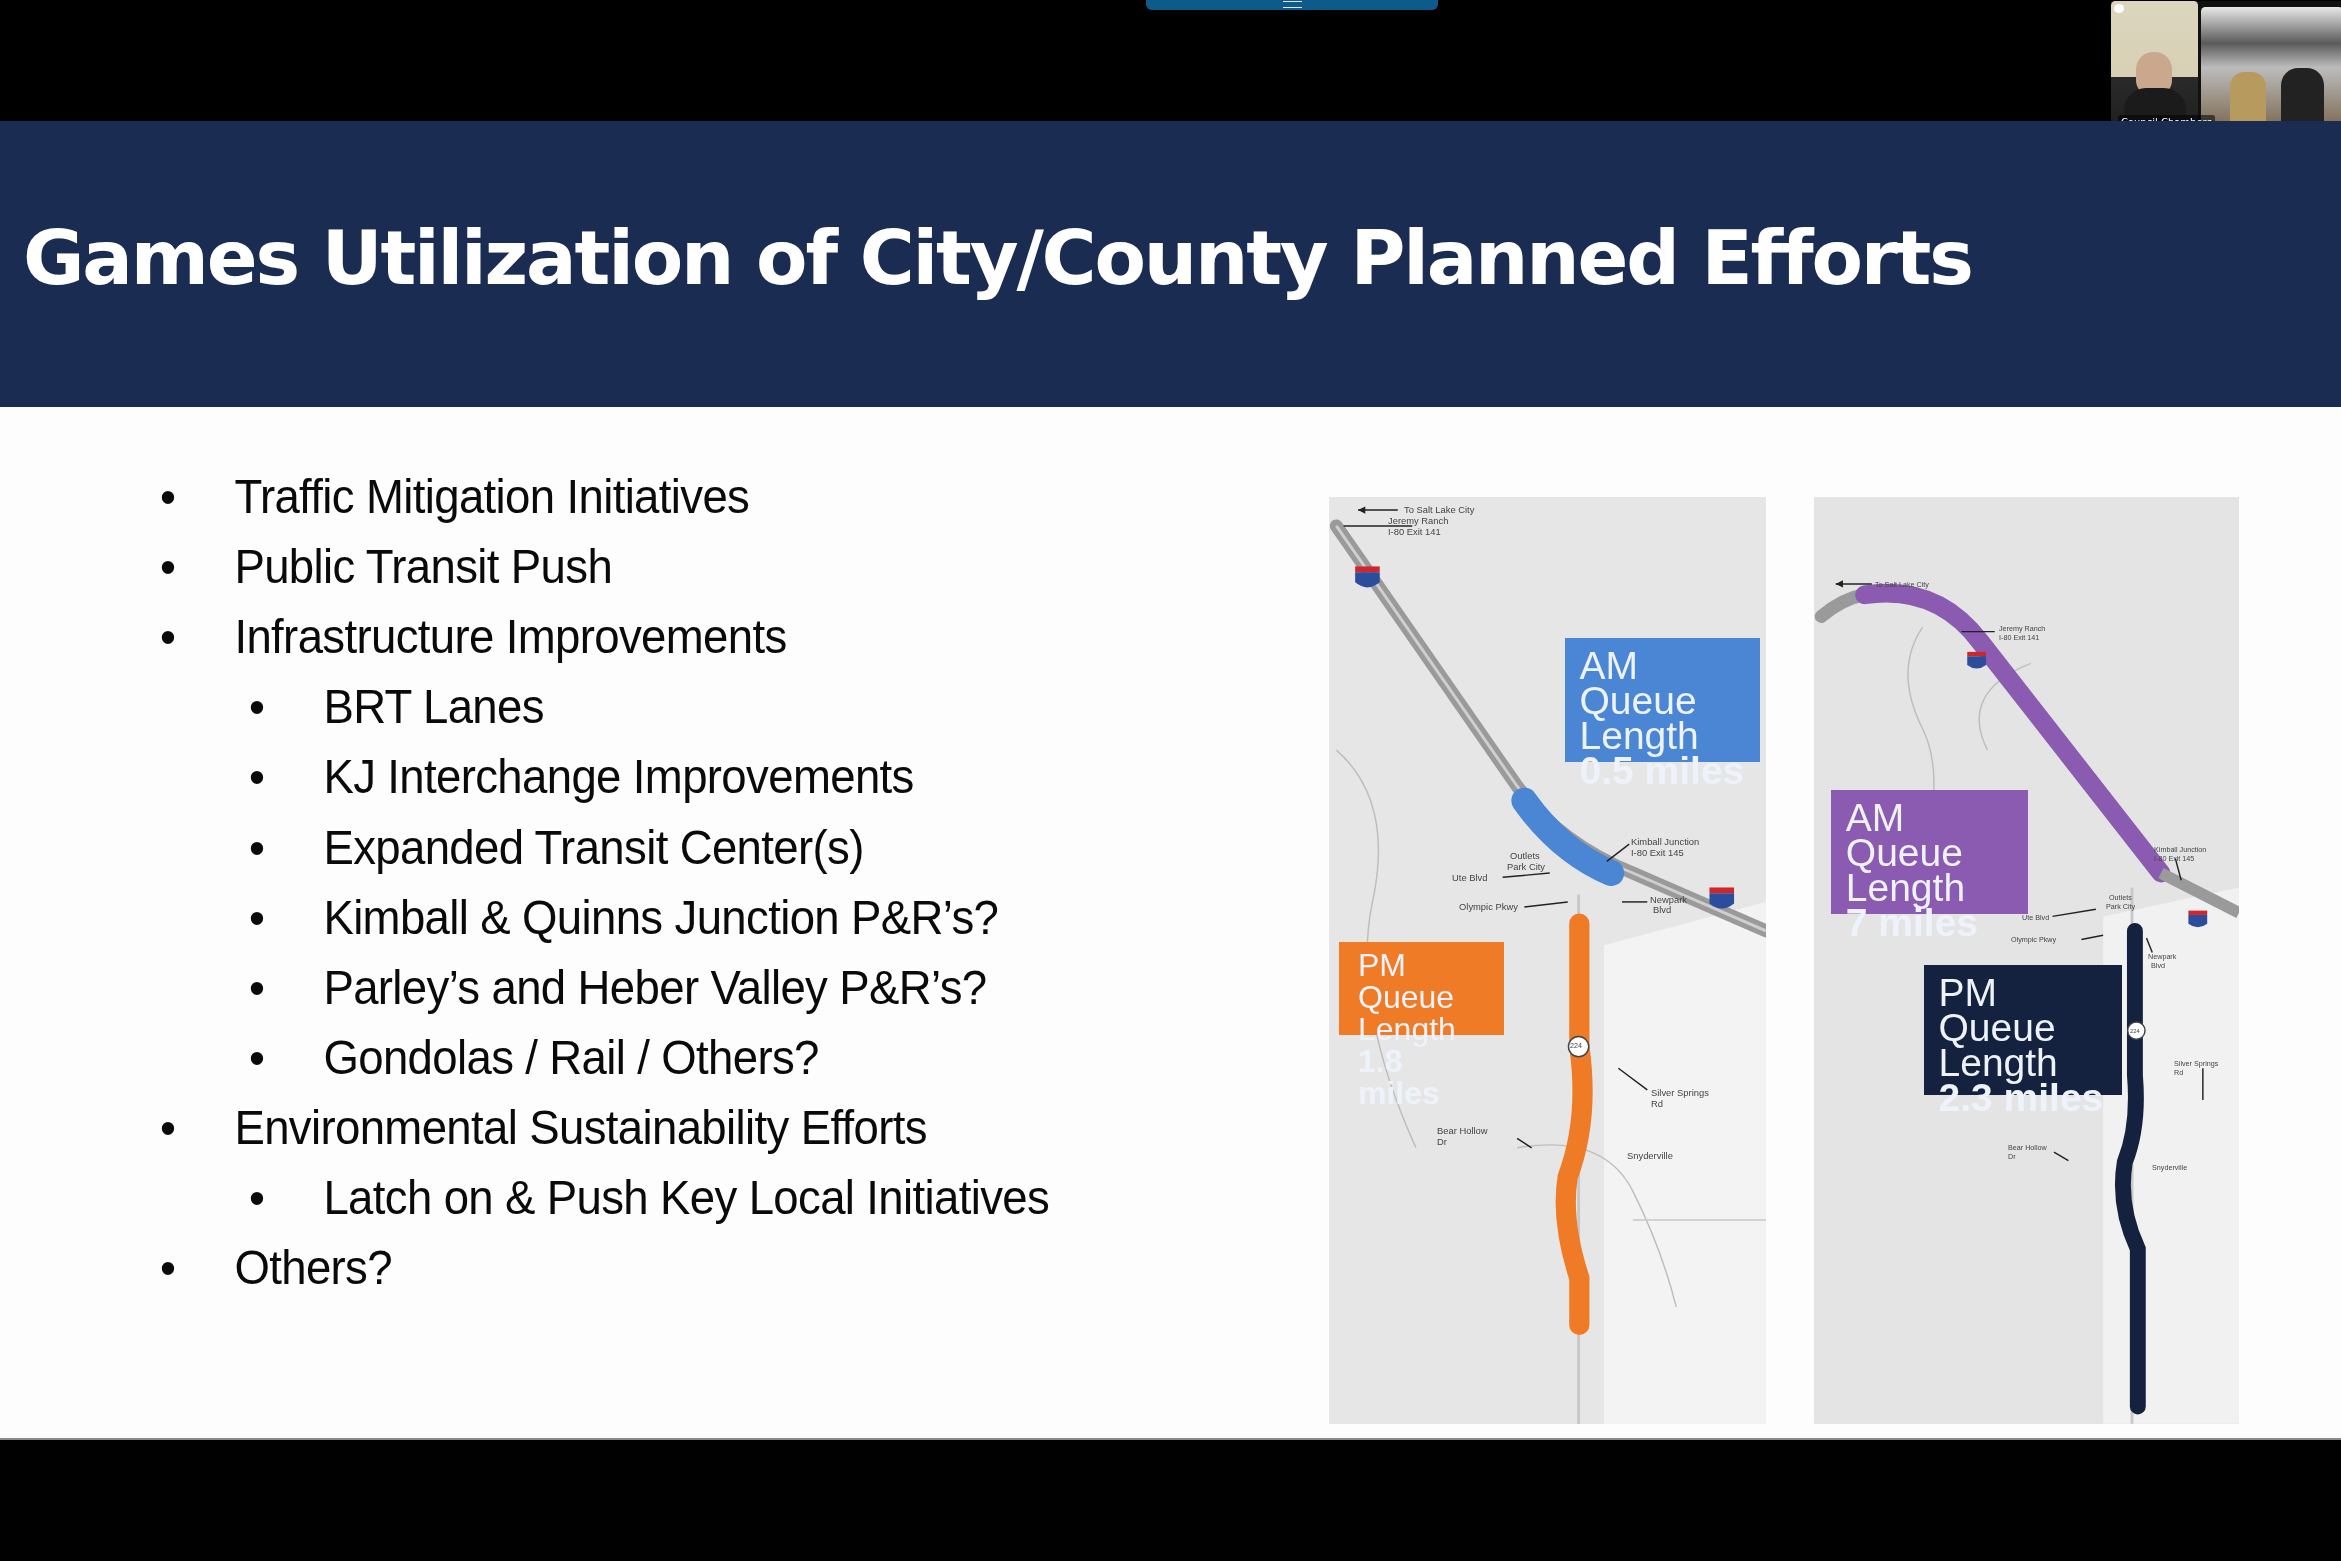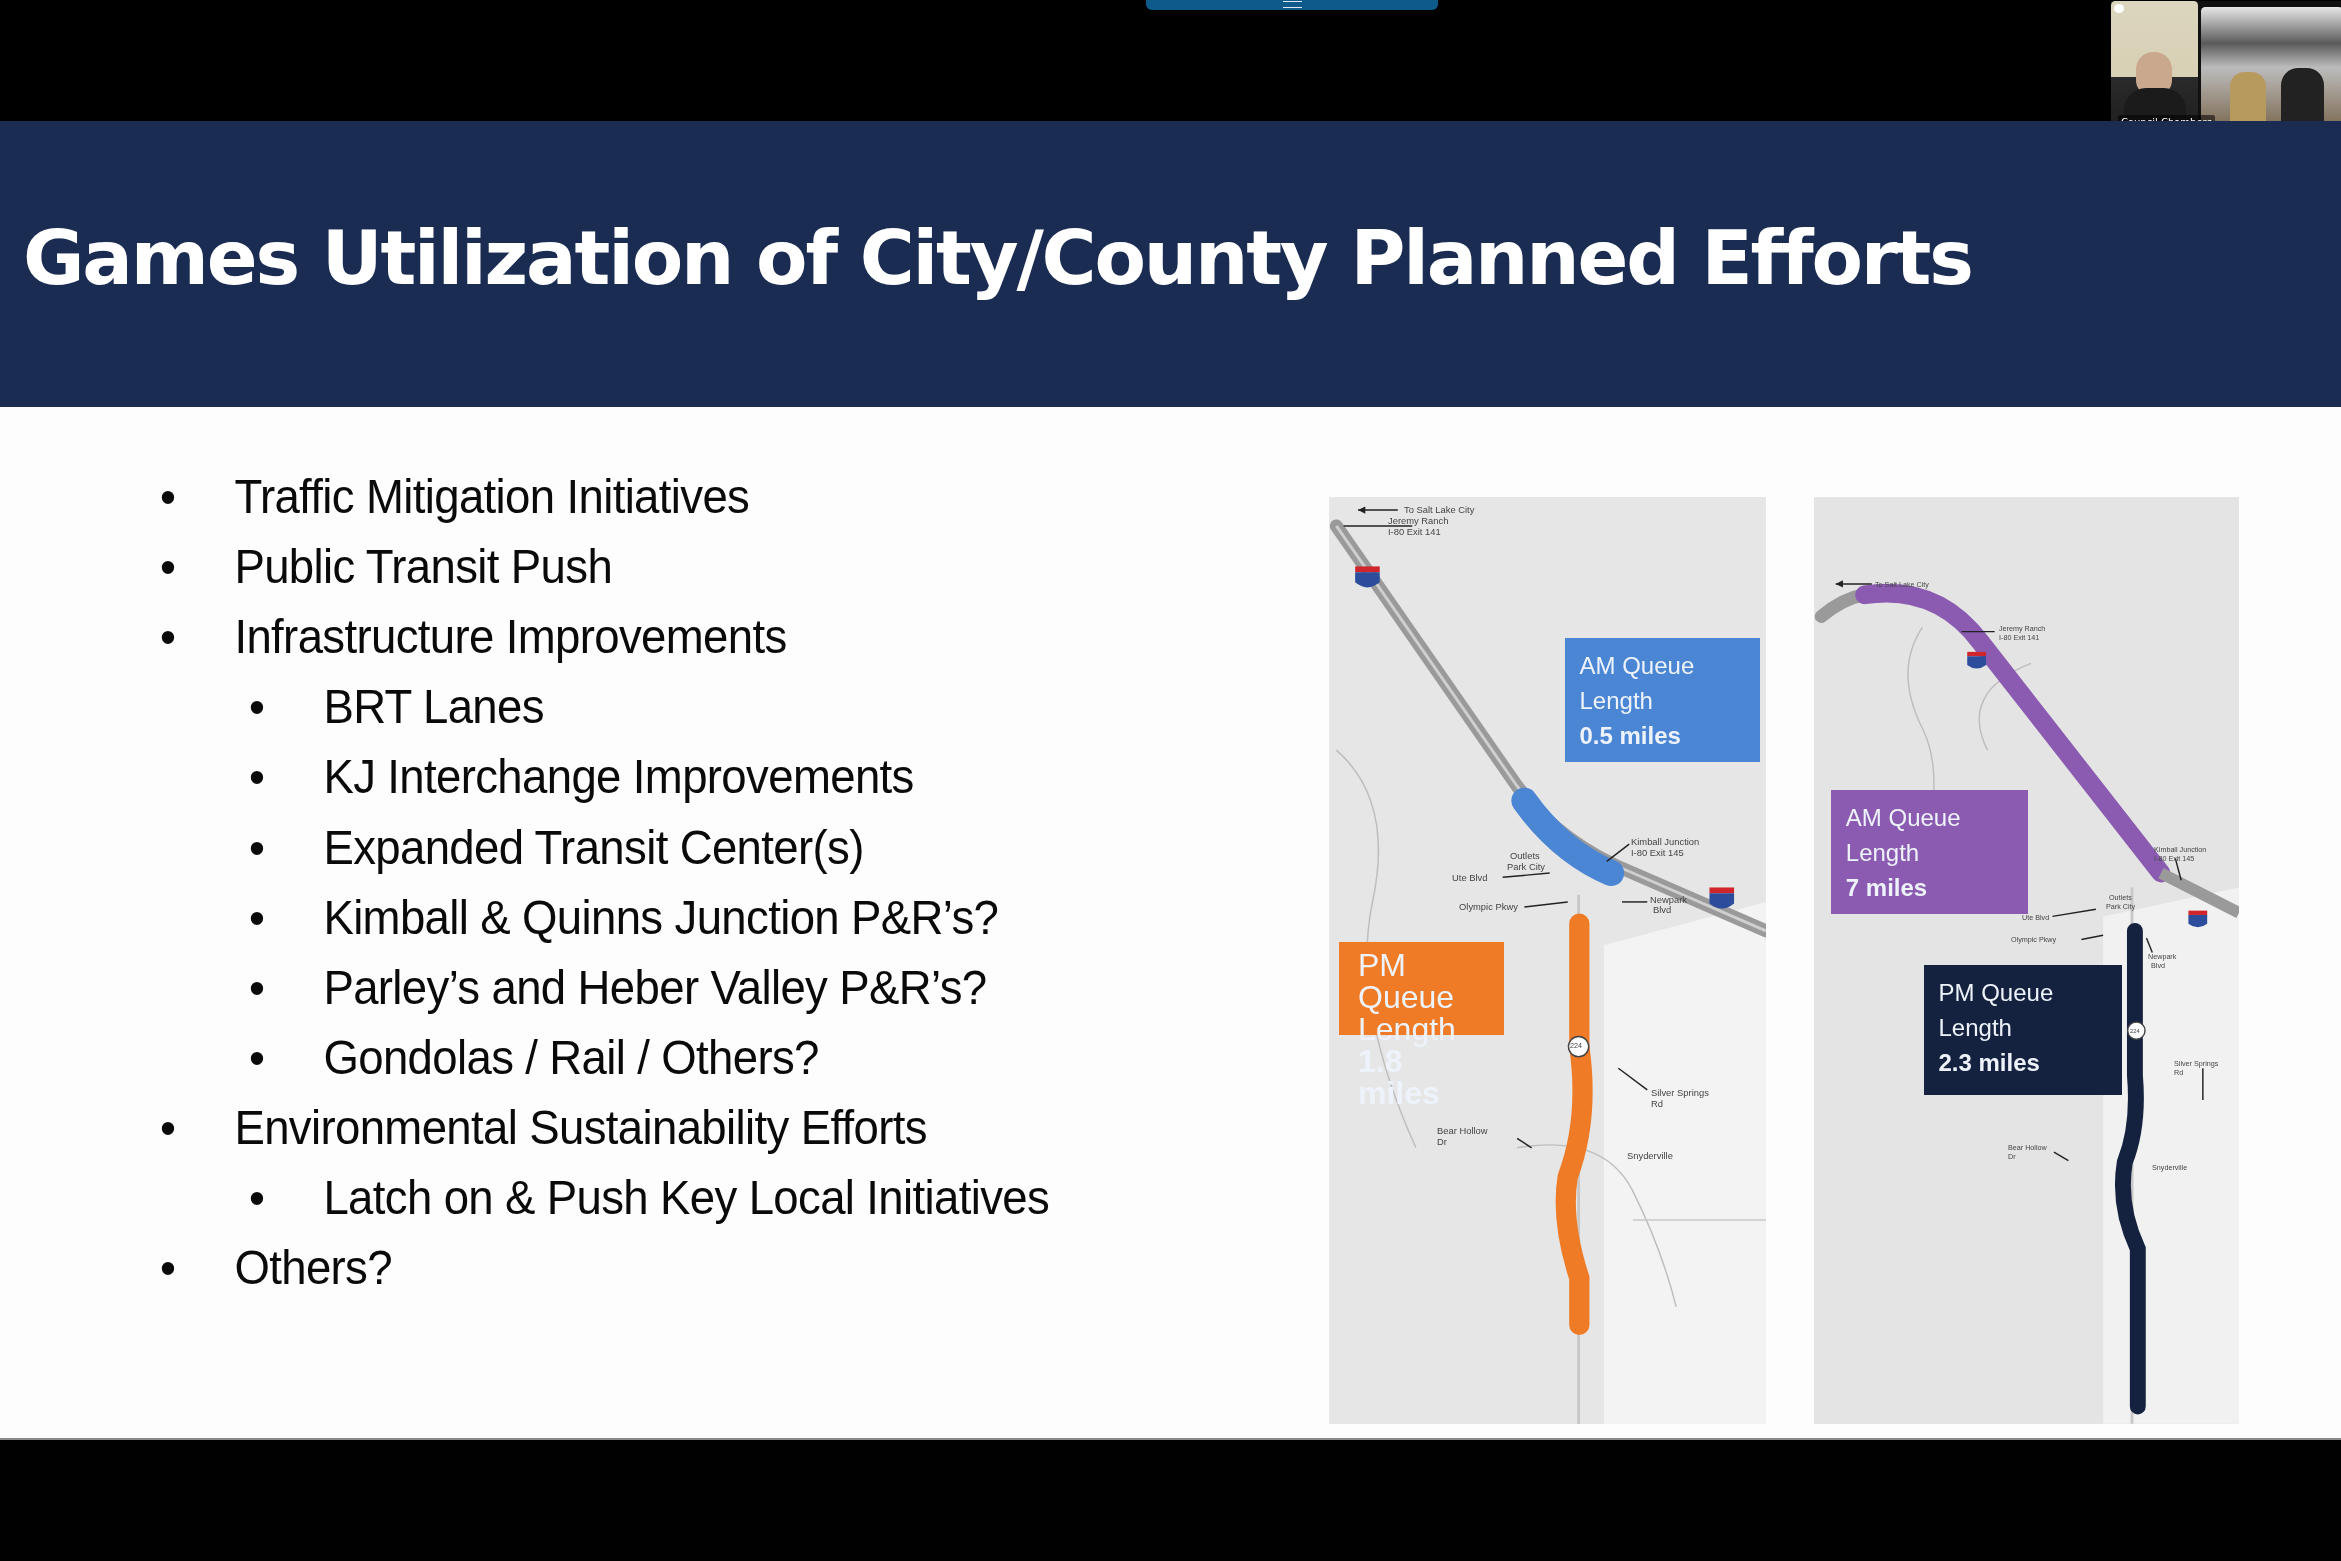--- a/index.html
+++ b/index.html
@@ -10,21 +10,21 @@
   .title-band { position:absolute; left:0; top:0; width:2342px; height:286px; background:#1b2c52; }
   .title { position:absolute; left:23px; top:93px; color:#ffffff; font-family:"DejaVu Sans", sans-serif; font-weight:bold; font-size:75px; letter-spacing:-2.2px; white-space:nowrap; }
   .bullets { position:absolute; left:0; top:347px; width:1272px; }
   .bullet { position:absolute; white-space:nowrap; font-family:"Liberation Sans", sans-serif; font-size:49px; color:#0a0a0a; letter-spacing:-0.7px; transform:scaleX(0.93); transform-origin:left center; }
   .bullet .dot { display:inline-block; width:80px; }
   .lvl1 { left:160px; }
   .lvl2 { left:249px; }
   .map { position:absolute; background:#ececec; overflow:hidden; }
   .map svg { position:absolute; left:0; top:0; }
   .map-label { position:absolute; background:#fff; border:3.6px solid #111; color:#111; font-family:"Liberation Sans", sans-serif; font-weight:bold; font-size:42px; line-height:42px; padding:10px 13px; box-sizing:border-box; }
-  .callout { position:absolute; color:#eef3fb; font-family:"Liberation Sans", sans-serif; font-size:24px; line-height:35px; padding:10px 14.5px; box-sizing:border-box; }
+  .callout { position:absolute; color:#eef3fb; font-family:"Liberation Sans", sans-serif; font-size:39px; line-height:35px; padding:10px 14.5px; box-sizing:border-box; }
   .callout .val { font-weight:bold; display:block; }
   .callout span { display:block; }
   .small { position:absolute; font-size:9.4px; color:#444; font-family:"Liberation Sans", sans-serif; white-space:nowrap; line-height:10px; }
   .video-panel { position:absolute; left:2111px; top:1.4px; width:231px; height:127px; background:#111; }
   .tile1 { position:absolute; left:0; top:0; width:87px; height:127px; background:linear-gradient(#dcd6bf 0%, #d7d0b4 60%, #2a2a2a 60%, #1f1f1f 100%); border-radius:4.3px; overflow:hidden; }
   .tile1 .head { position:absolute; left:24.6px; top:51px; width:36px; height:43px; background:#c9a88e; border-radius:17.3px 17.3px 14.5px 14.5px; }
   .tile1 .body { position:absolute; left:13px; top:87px; width:62px; height:43px; background:#1b1b1b; border-radius:22px 22px 0 0; }
   .tile2 { position:absolute; left:90px; top:5.8px; width:142px; height:121px; background:linear-gradient(#e8e8e8 0%, #5a5a5a 30%, #bcbcbc 50%, #7d6a52 100%); border-radius:4.3px; overflow:hidden; }
   .tile2 .p1 { position:absolute; left:29px; top:65px; width:36px; height:58px; background:#b79a5e; border-radius:14.5px 14.5px 0 0; }
   .tile2 .p2 { position:absolute; left:80px; top:61px; width:43px; height:65px; background:#222; border-radius:17.3px 17.3px 0 0; }

